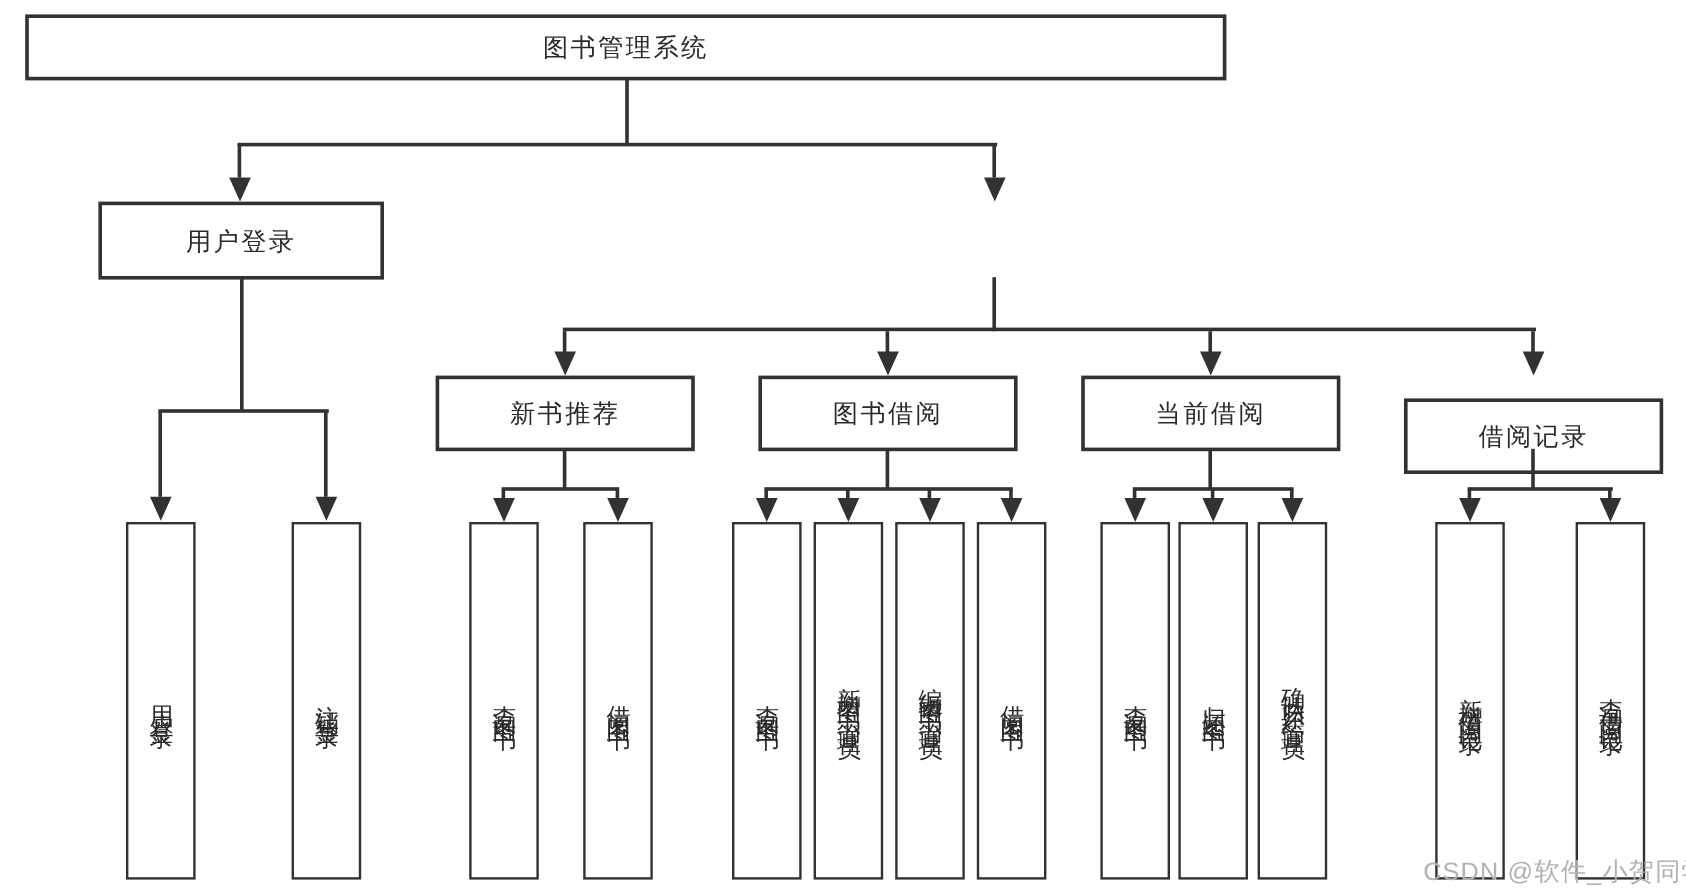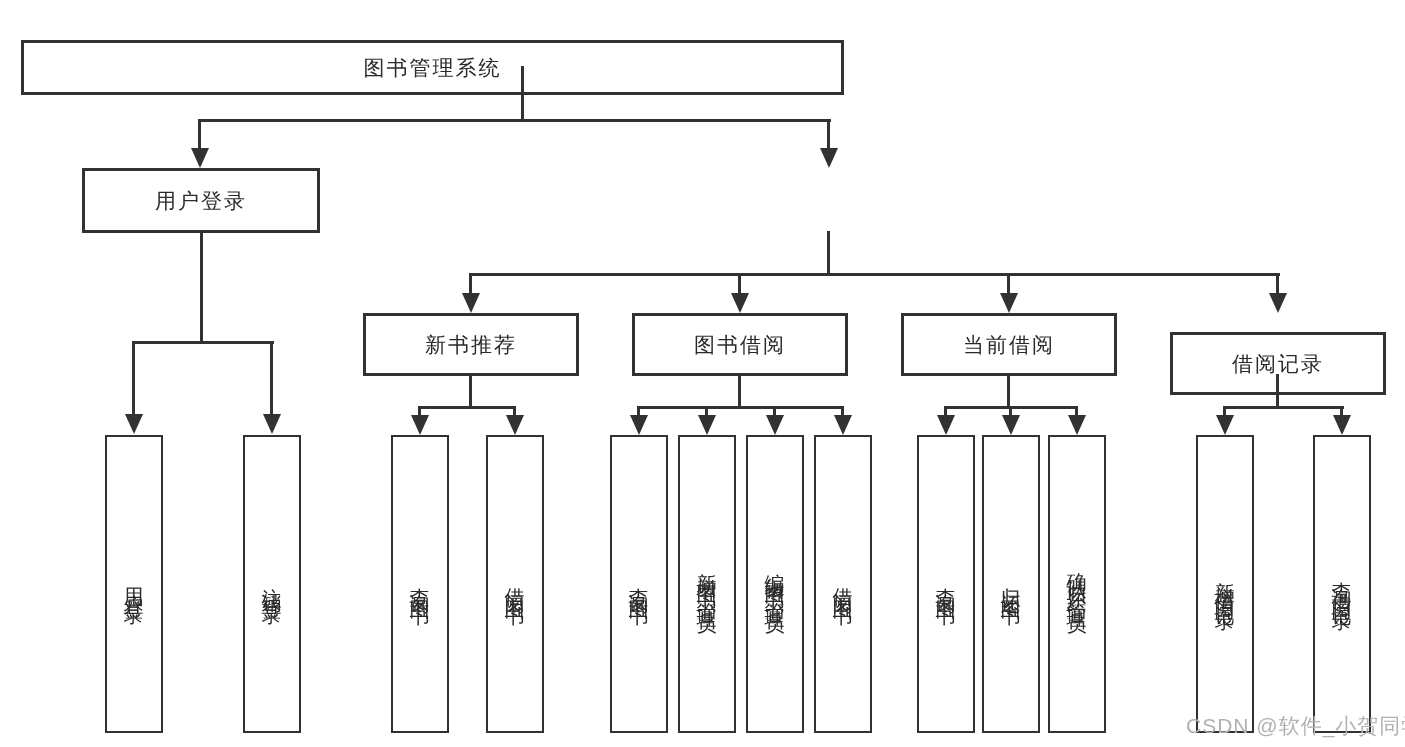--- a/index.html
+++ b/index.html
@@ -56,21 +56,21 @@
     font-size:21px;letter-spacing:1px;
     color:var(--wm);
     white-space:nowrap;
   }
 </style>
 </head>
 <body>
 
 <div class="canvas">
 
-  <div class="hbox" style="left:21px;top:12px;width:823px;height:55px;margin-top:28px;">
+  <div class="hbox" style="left:21px;top:12px;width:1001px;height:55px;">
     <span>图书管理系统</span>
   </div>
 
   <div class="line" style="left:521px;top:66px;width:3px;height:55px;"></div>
   <div class="line" style="left:198px;top:119px;width:633px;height:3px;"></div>
   <div class="line" style="left:198px;top:120px;width:3px;height:28px;"></div>
   <div class="ahead" style="left:191px;top:148px;"></div>
   <div class="line" style="left:827px;top:120px;width:3px;height:28px;"></div>
   <div class="ahead" style="left:820px;top:148px;"></div>
 

